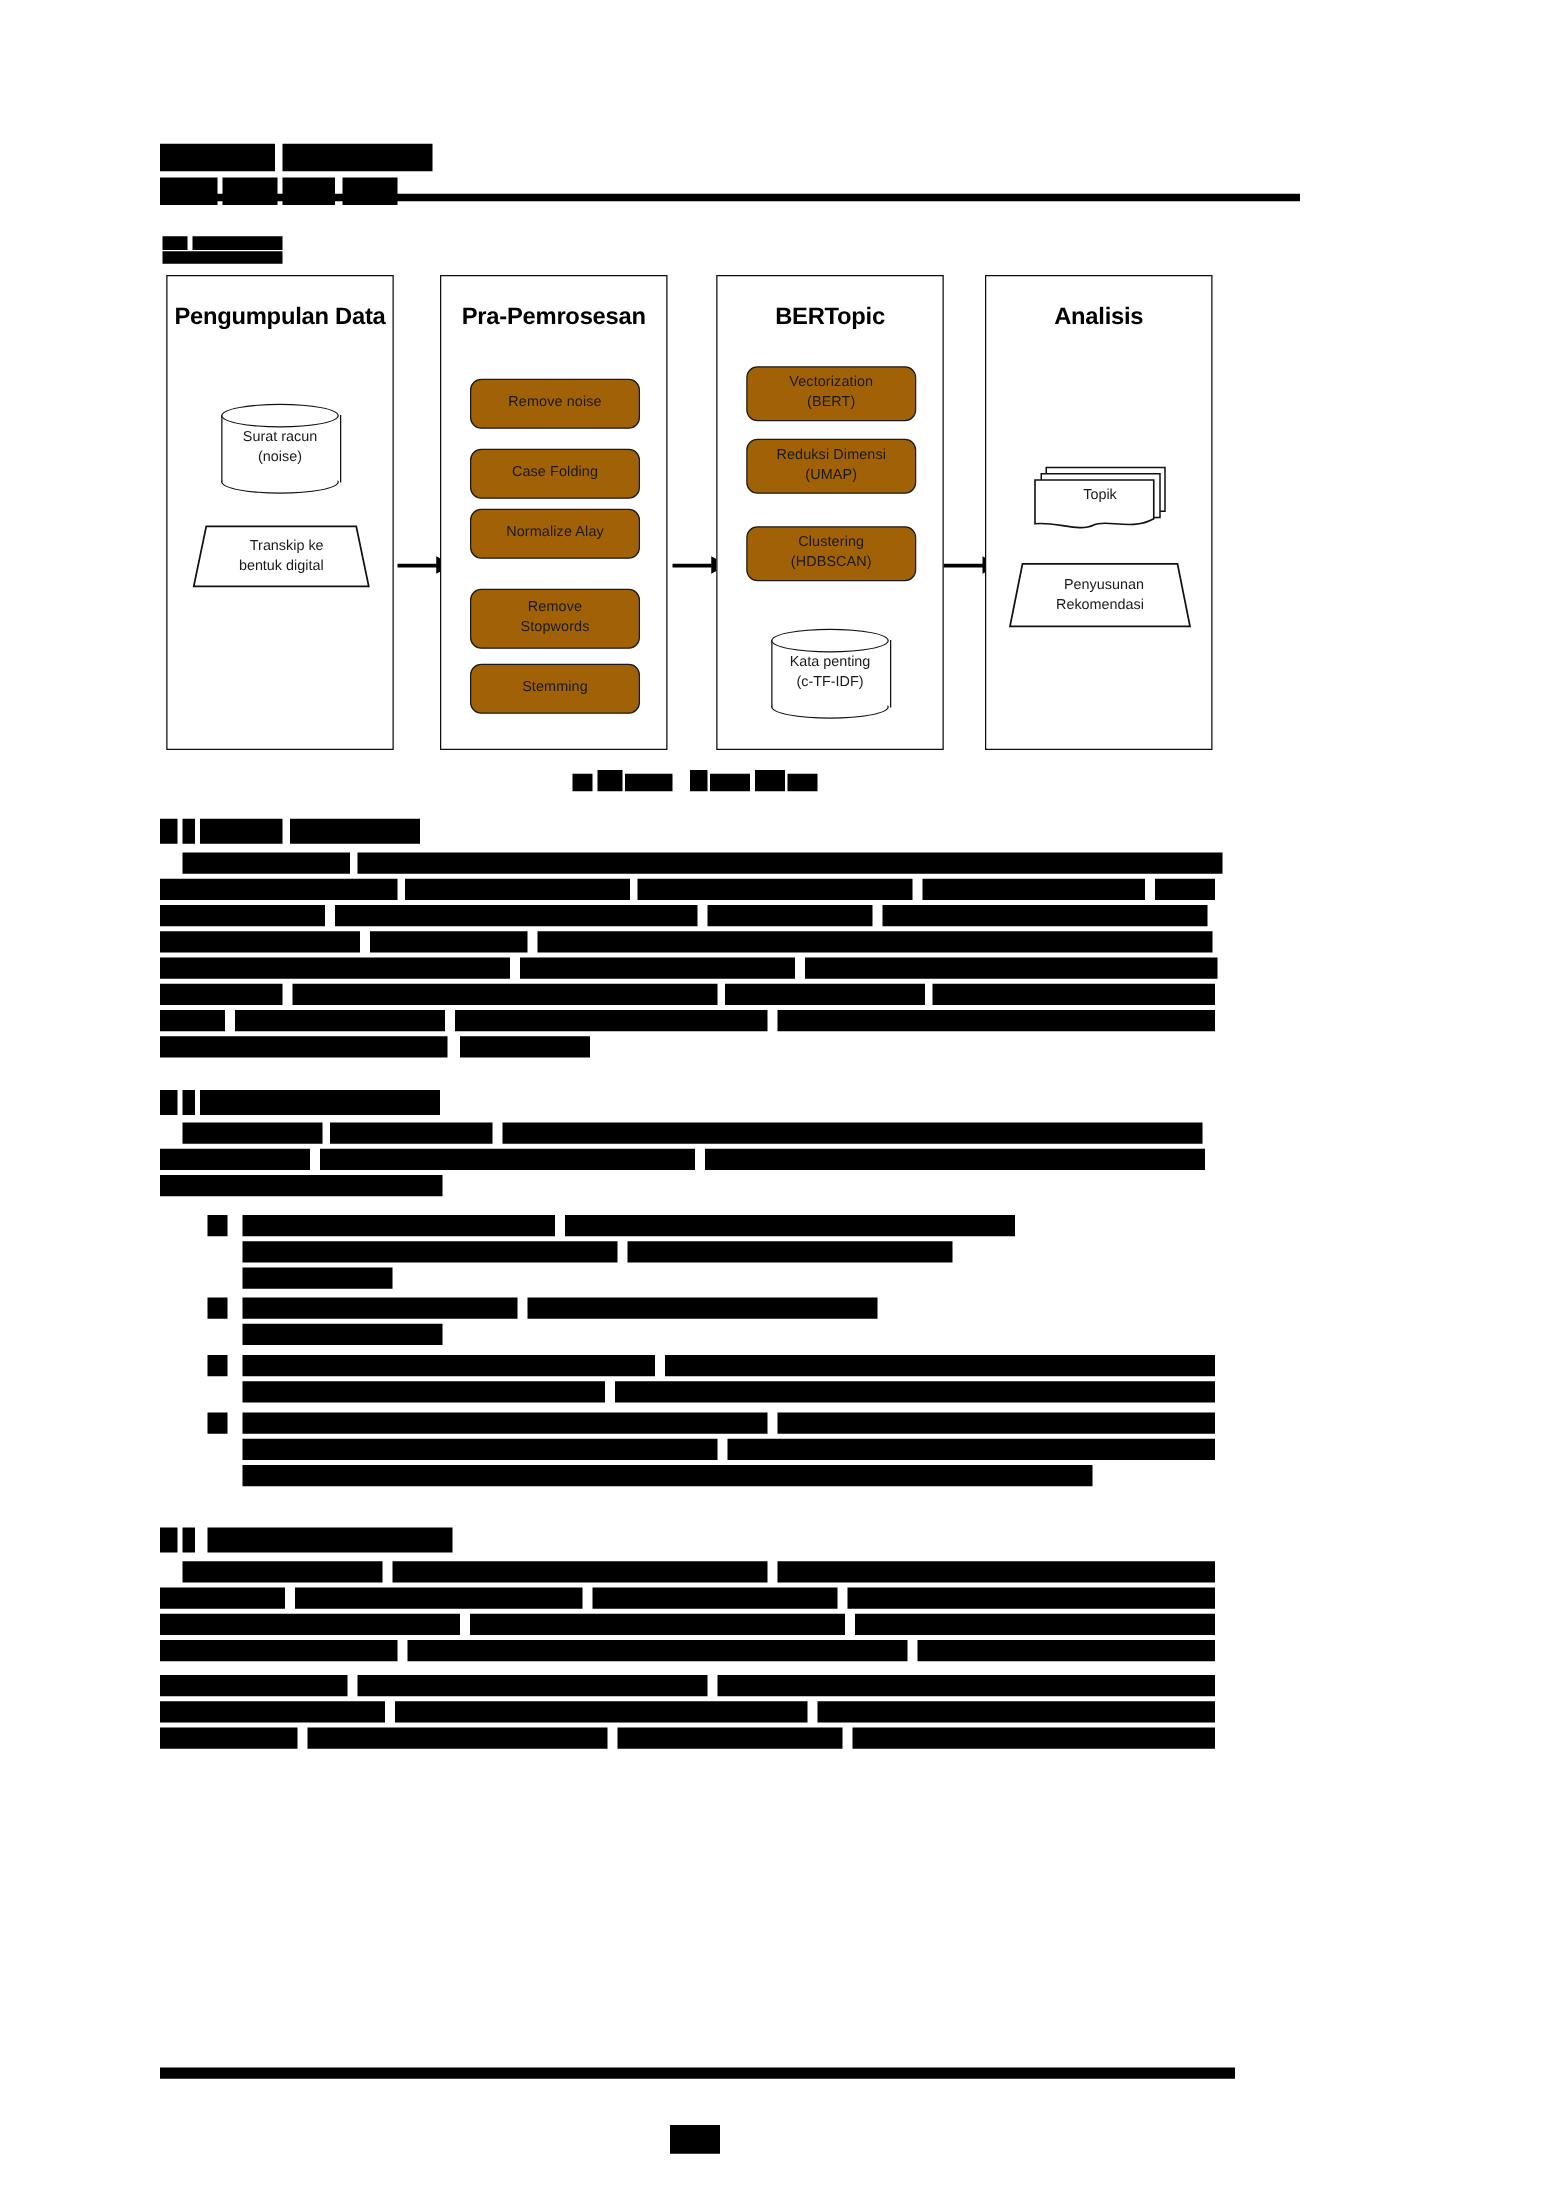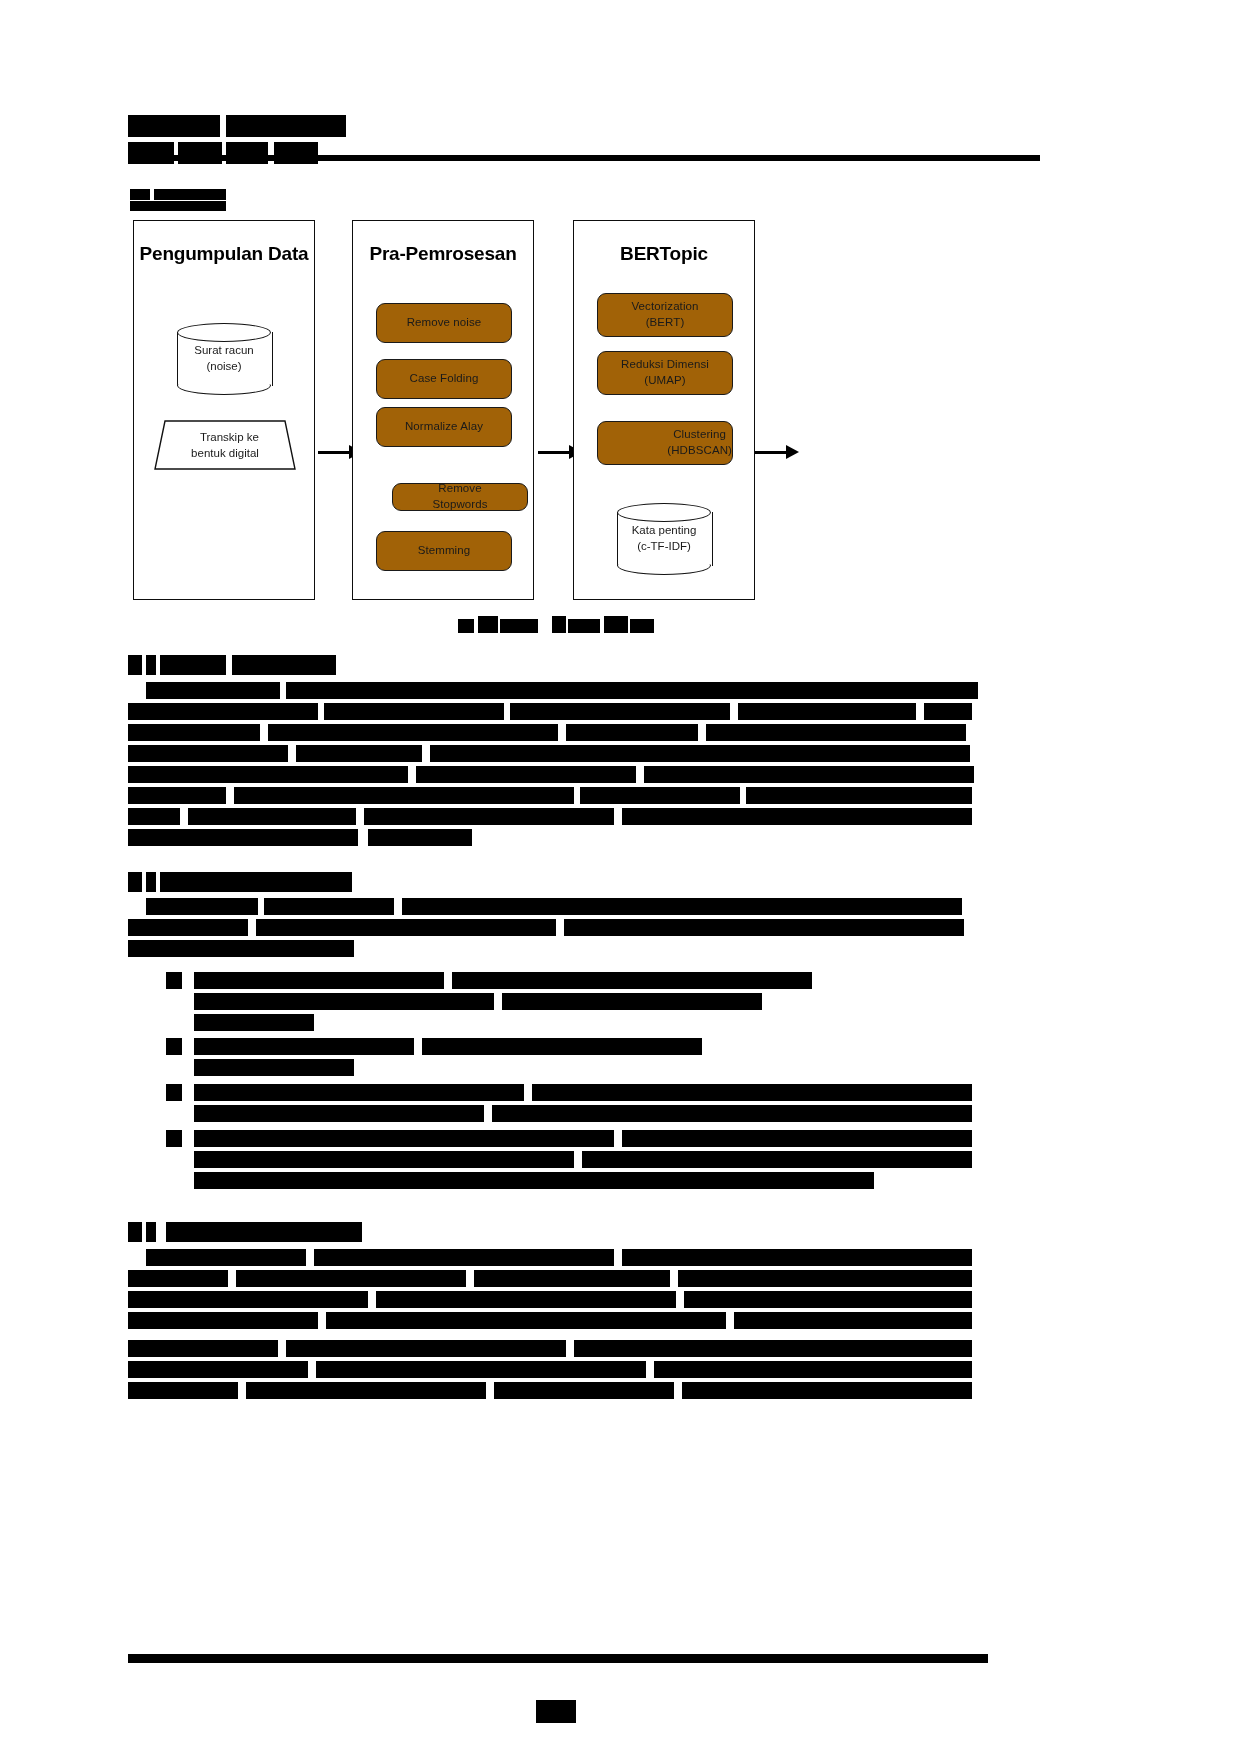--- a/index.html
+++ b/index.html
@@ -304,21 +304,21 @@
 
     <div class="proc-box" style="top:82px; height:40px;">
       <span>Remove noise</span>
     </div>
     <div class="proc-box" style="top:138px; height:40px;">
       <span>Case Folding</span>
     </div>
     <div class="proc-box" style="top:186px; height:40px;">
       <span>Normalize Alay</span>
     </div>
-    <div class="proc-box" style="top:262px; height:28px;margin-left:16px;">
+    <div class="proc-box" style="top:250px; height:48px;">
       <div>
         <div>Remove</div>
         <div>Stopwords</div>
       </div>
     </div>
     <div class="proc-box" style="top:310px; height:40px;">
       <span>Stemming</span>
     </div>
   </div>
 
@@ -335,21 +335,21 @@
         <div>Vectorization</div>
         <div>(BERT)</div>
       </div>
     </div>
     <div class="proc-box" style="top:130px; height:44px;">
       <div>
         <div>Reduksi Dimensi</div>
         <div>(UMAP)</div>
       </div>
     </div>
-    <div class="proc-box" style="top:200px; height:44px;justify-content:flex-end;">
+    <div class="proc-box" style="top:200px; height:44px;">
       <div>
         <div>Clustering</div>
         <div>(HDBSCAN)</div>
       </div>
     </div>
 
     <div class="cyl" style="left:43px; top:282px; width:94px; height:72px;">
       <div class="body"></div>
       <div class="top-ell"></div>
       <div class="bot-ell"></div>
@@ -360,20 +360,46 @@
         </div>
       </div>
     </div>
   </div>
 
   <div class="flow-arrow" id="arrow-2">
     <span class="shaft"></span>
     <span class="head"></span>
   </div>
 
+  <div class="flow-col" id="col-3">
+    <div class="col-title">Analisis</div>
+
+    <div class="docstack" style="left:36px; top:150px; width:110px; height:56px;">
+      <svg viewBox="0 0 110 56" preserveAspectRatio="none">
+        <path d="M 12 3 L 107 3 L 107 38 L 12 38 Z" fill="#fff" stroke="#111" stroke-width="1.2"></path>
+        <path d="M 8 8 L 103 8 L 103 43 L 8 43 Z" fill="#fff" stroke="#111" stroke-width="1.2"></path>
+        <path d="M 3 13 L 98 13 L 98 44 C 80 54 60 44 50 49 C 38 55 20 46 3 48 Z" fill="#fff" stroke="#111" stroke-width="1.3"></path>
+      </svg>
+      <div class="doc-label">
+        <span>Topik</span>
+      </div>
+    </div>
+
+    <div class="trap" style="left:18px; top:228px; width:146px; height:54px;">
+      <svg viewBox="0 0 146 54" preserveAspectRatio="none">
+        <path d="M 11 2 L 135 2 L 145 52 L 1 52 Z" fill="#fff" stroke="#111" stroke-width="1.4"></path>
+      </svg>
+      <div class="trap-label">
+        <div>
+          <div>Penyusunan</div>
+          <div>Rekomendasi</div>
+        </div>
+      </div>
+    </div>
+  </div>
 </div>
 
 <div id="figure-caption">
   <span class="rb" style="left:0px;   top:3px; width:16px; height:14px;"></span>
   <span class="rb" style="left:20px;  top:0px; width:20px; height:17px;"></span>
   <span class="rb" style="left:42px;  top:3px; width:38px; height:14px;"></span>
   <span class="rb" style="left:94px;  top:0px; width:14px; height:17px;"></span>
   <span class="rb" style="left:110px; top:3px; width:32px; height:14px;"></span>
   <span class="rb" style="left:146px; top:0px; width:24px; height:17px;"></span>
   <span class="rb" style="left:172px; top:3px; width:24px; height:14px;"></span>

